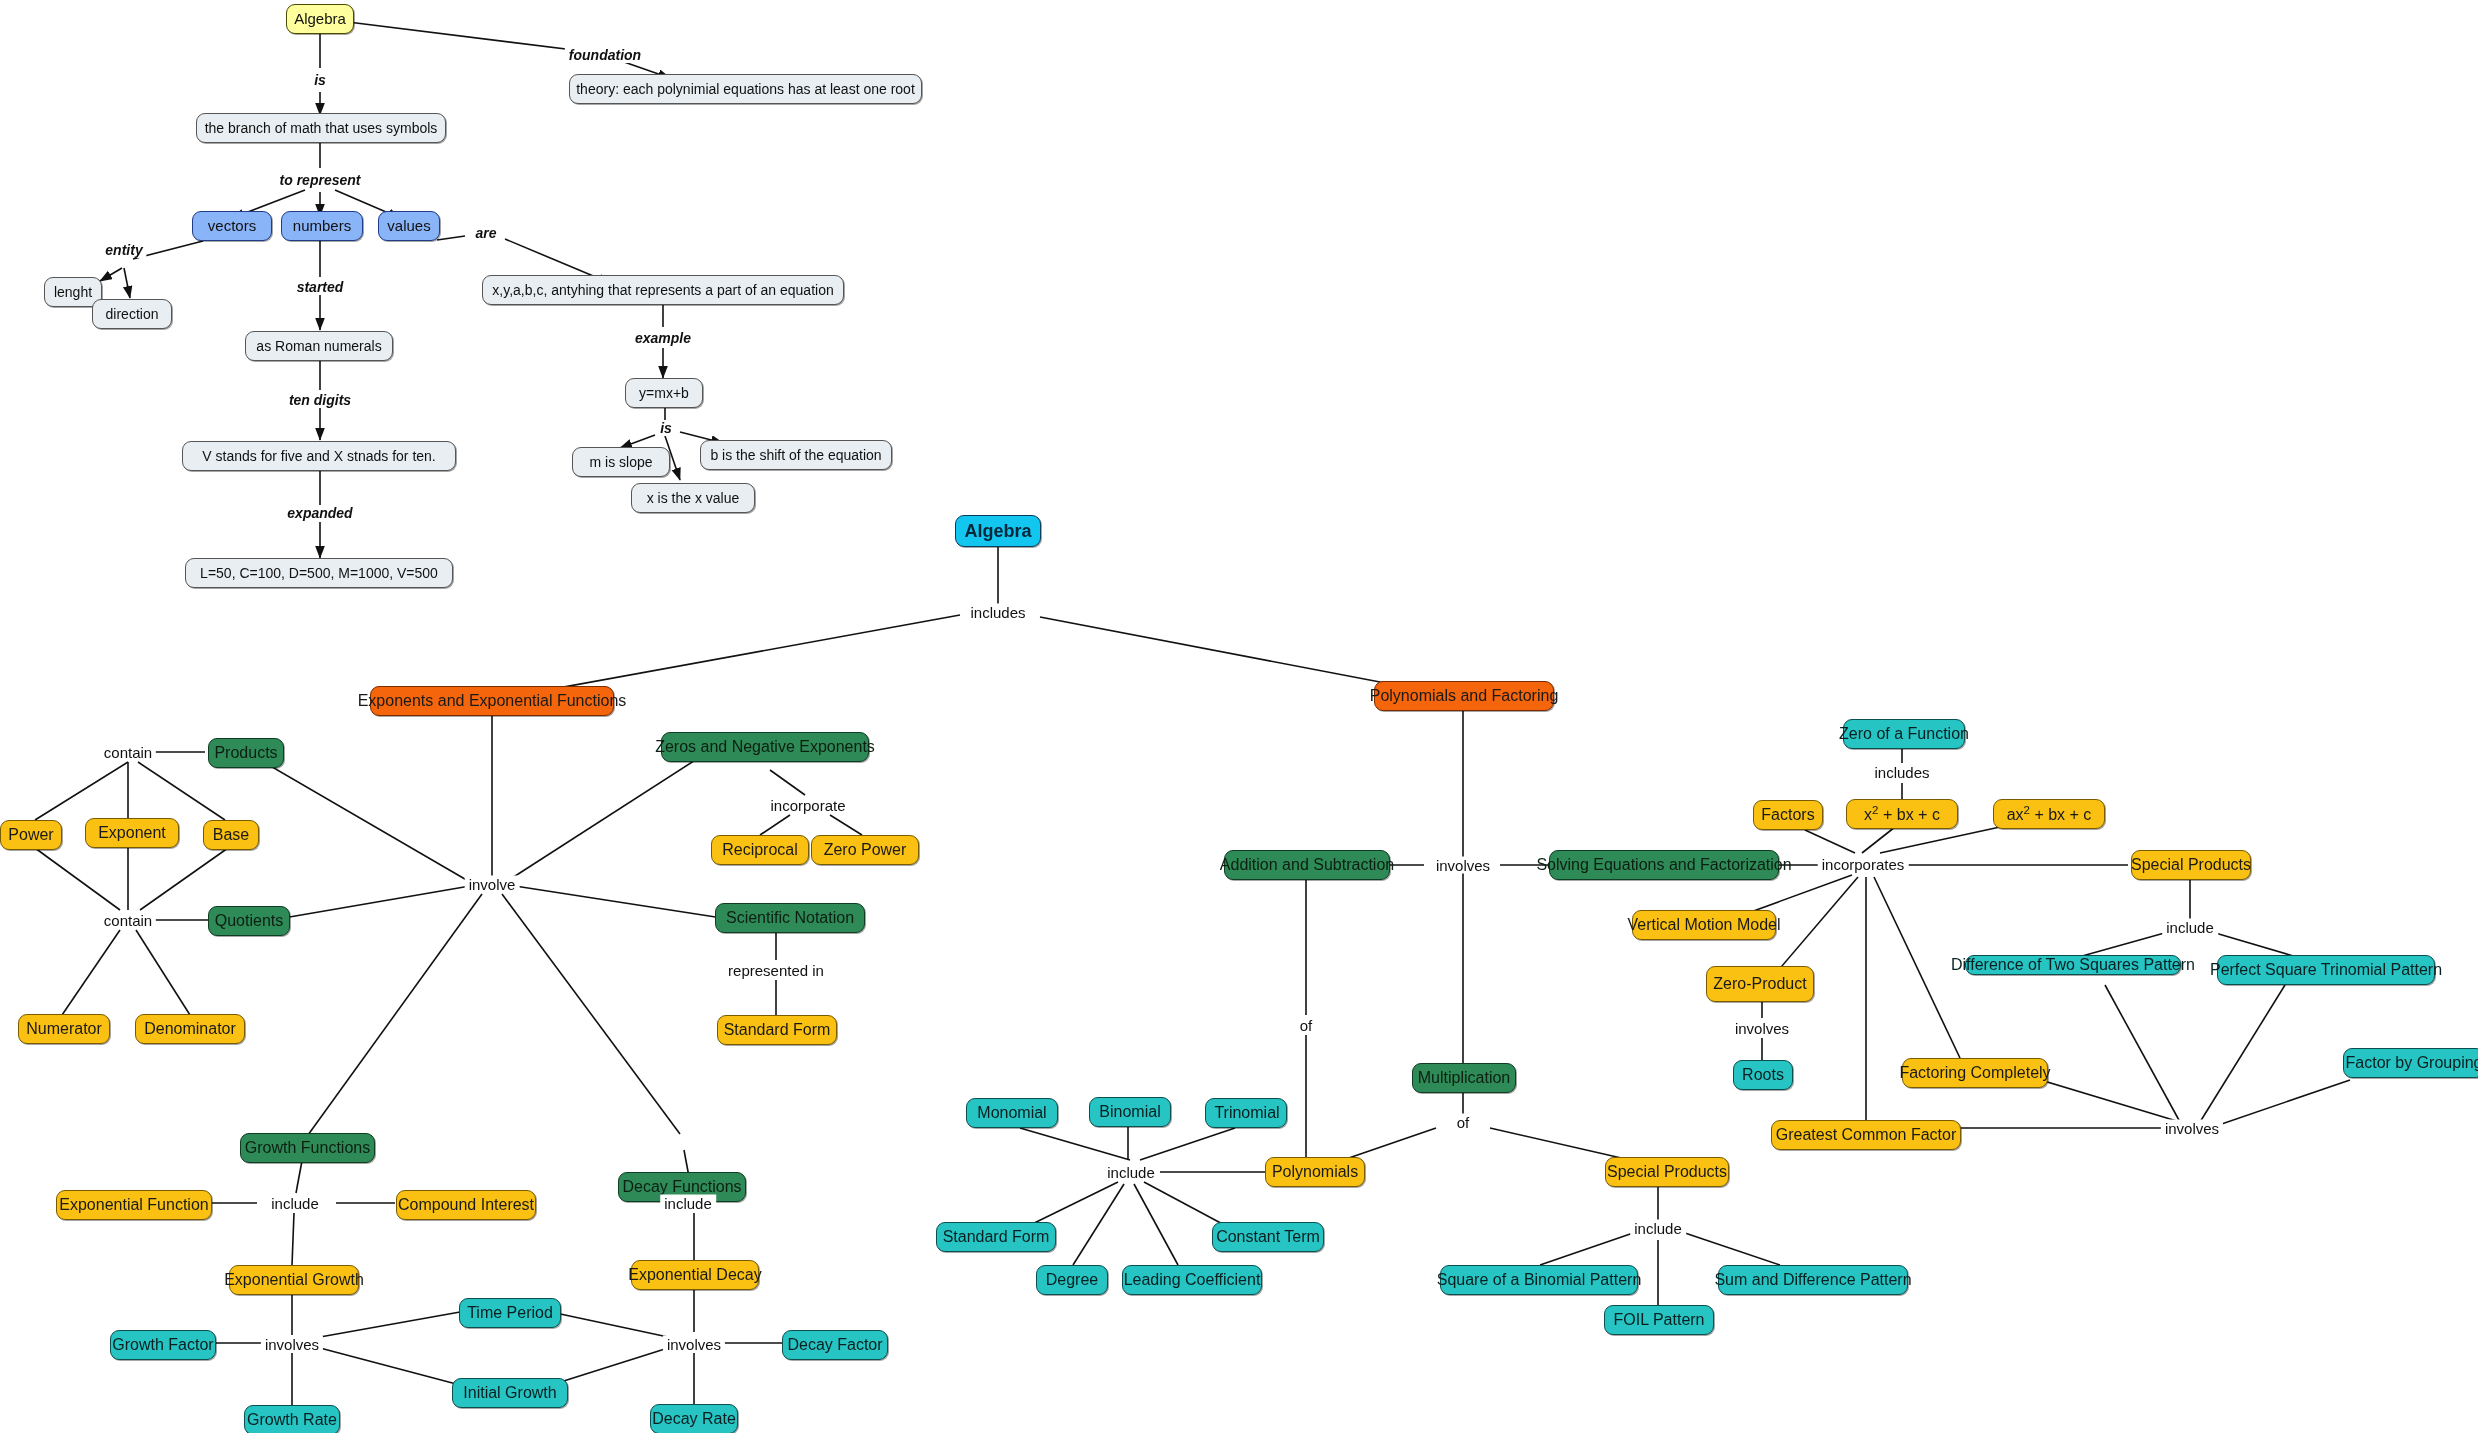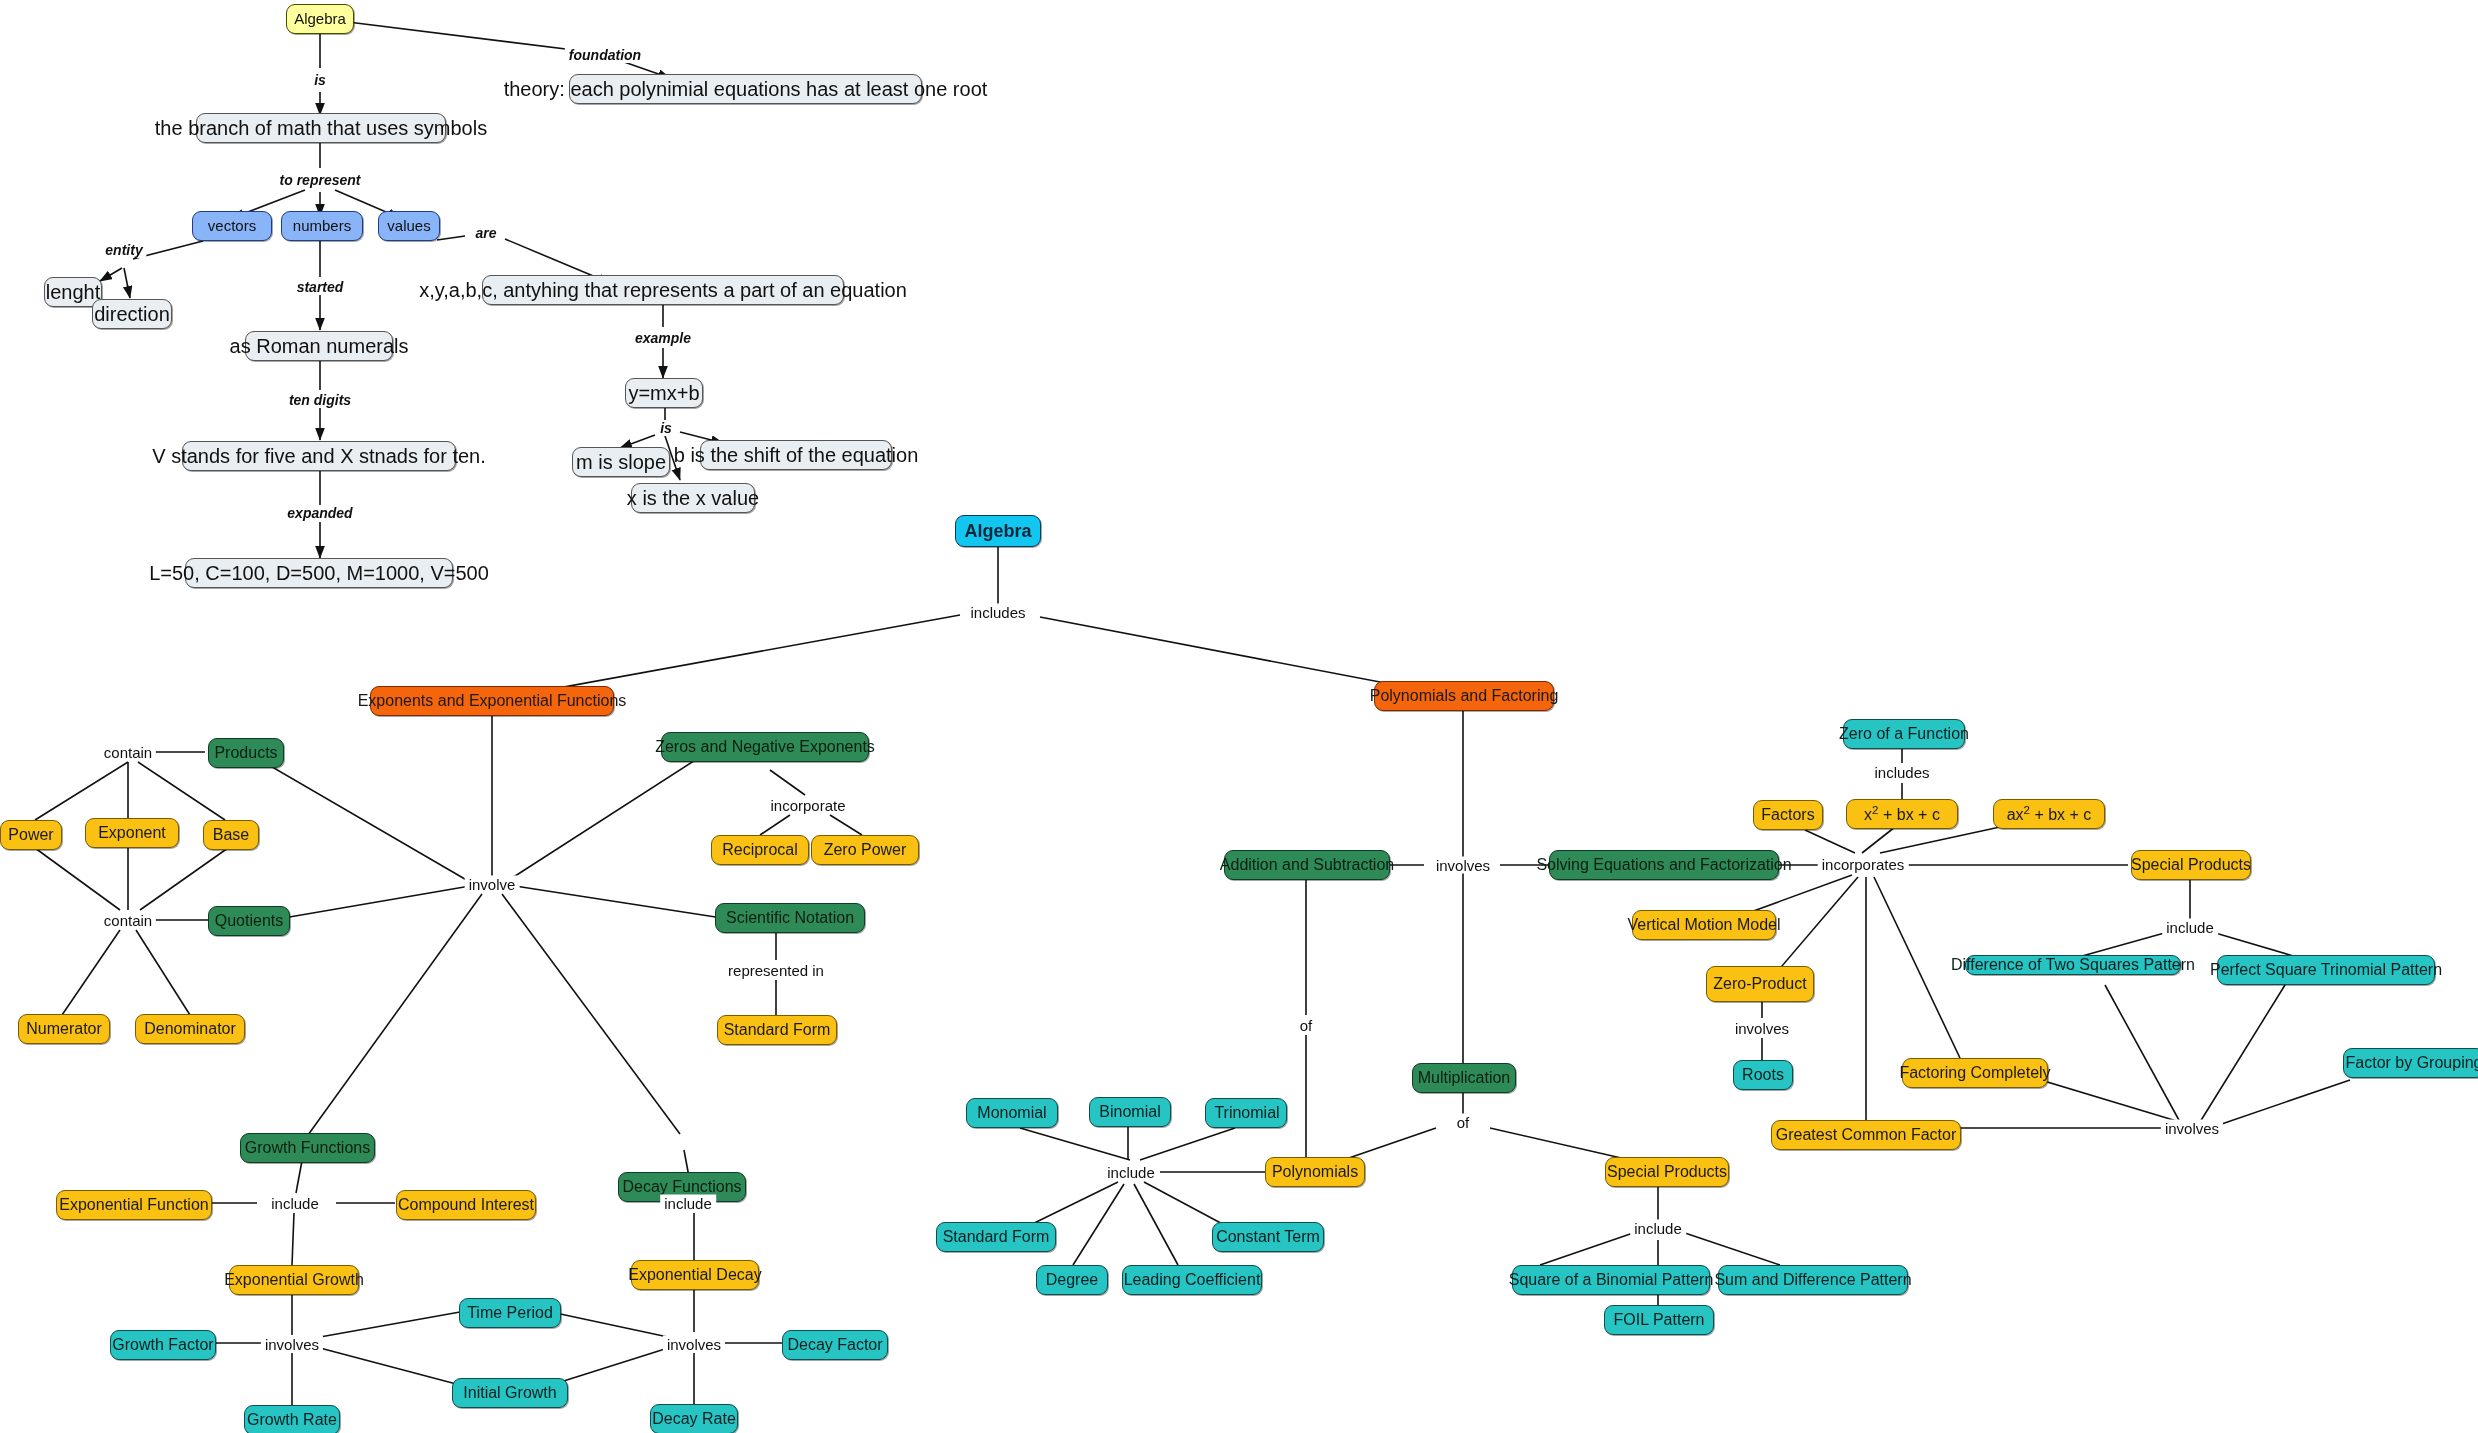--- a/index.html
+++ b/index.html
@@ -5,21 +5,21 @@
 <style>
   html,body{margin:0;padding:0;background:#ffffff;}
   body{font-family:"Liberation Sans",sans-serif;color:#111;}
   #canvas{position:relative;width:2478px;height:1433px;background:#fff;overflow:hidden;}
   svg#edges{position:absolute;left:0;top:0;width:2478px;height:1433px;pointer-events:none;}
   .node{position:absolute;box-sizing:border-box;border:1.6px solid #111;border-radius:9px;
         display:flex;align-items:center;justify-content:center;white-space:nowrap;
         padding:3px 10px;line-height:1.05;box-shadow:1px 1px 0 rgba(0,0,0,.35);}
   
   .s-pale   {background:#ffff9e;border-color:#4a4a00;color:#111;font-size:15px;}
-  .s-grey   {background:#e8eef2;border-color:#555;color:#111;font-size:20px;}
+  .s-grey   {background:#e8eef2;border-color:#555;color:#111;font-size:14px;}
   .s-blue   {background:#8ab4f8;border-color:#1f3c88;color:#111;font-size:15px;}
   .s-cyanhdr{background:#12c6f0;border-color:#0a3d5c;color:#06263a;font-size:18px;font-weight:bold;}
   .s-orange {background:#f4650c;border-color:#7a2b00;color:#1a1a1a;font-size:16px;}
   .s-green  {background:#2e8b57;border-color:#0f3d23;color:#0c1f12;font-size:16px;}
   .s-gold   {background:#fbc112;border-color:#7a5c00;color:#1a1a1a;font-size:16px;}
   .s-teal   {background:#27c4c4;border-color:#0d4f4f;color:#0a1f1f;font-size:16px;}
   .elabel{position:absolute;font-size:15px;color:#111;background:#fff;padding:0 4px;
           white-space:nowrap;transform:translate(-50%,-50%);}
   .elabel.it{font-style:italic;font-weight:bold;font-size:14px;}
   .sup{font-size:.72em;vertical-align:super;}
@@ -372,21 +372,21 @@
   <div class="node s-teal" style="left:1122px;top:1265px;width:140px;height:30px;">
       <span>Leading Coefficient</span>
     </div>
   <div class="node s-teal" style="left:1212px;top:1222px;width:112px;height:30px;">
       <span>Constant Term</span>
     </div>
 
   <div class="node s-gold" style="left:1605px;top:1157px;width:124px;height:30px;">
       <span>Special Products</span>
     </div>
-  <div class="node s-teal" style="left:1512px;top:1265px;width:198px;height:30px;">
+  <div class="node s-teal" style="left:1440px;top:1265px;width:198px;height:30px;">
       <span>Square of a Binomial Pattern</span>
     </div>
   <div class="node s-teal" style="left:1604px;top:1305px;width:110px;height:30px;">
       <span>FOIL Pattern</span>
     </div>
   <div class="node s-teal" style="left:1718px;top:1265px;width:190px;height:30px;">
       <span>Sum and Difference Pattern</span>
     </div>
 
   <div class="node s-green" style="left:1549px;top:850px;width:230px;height:30px;">

